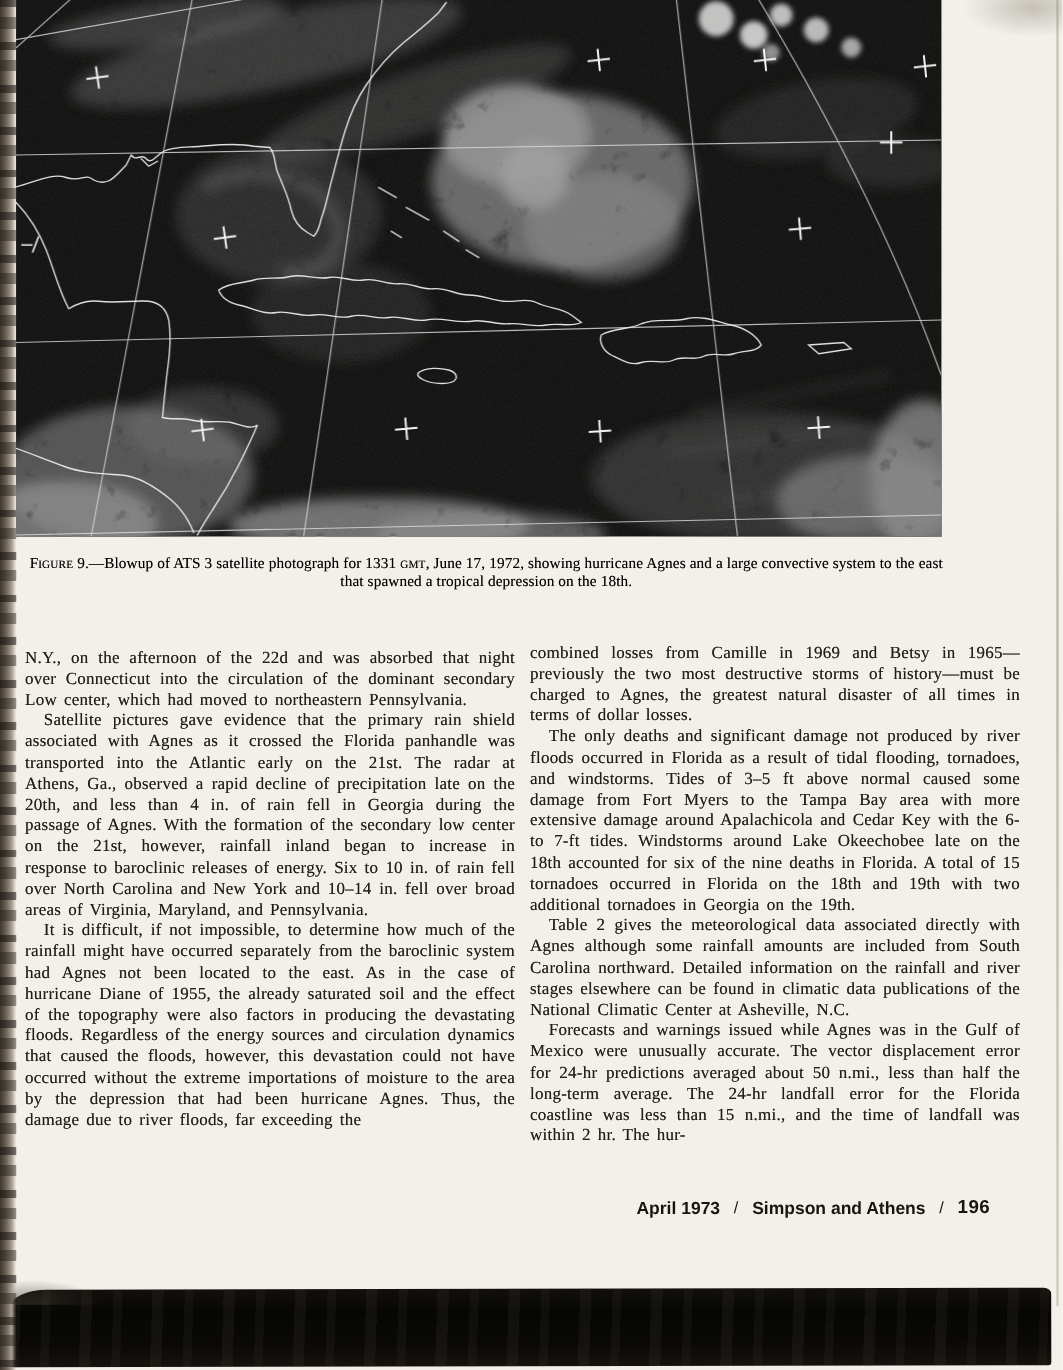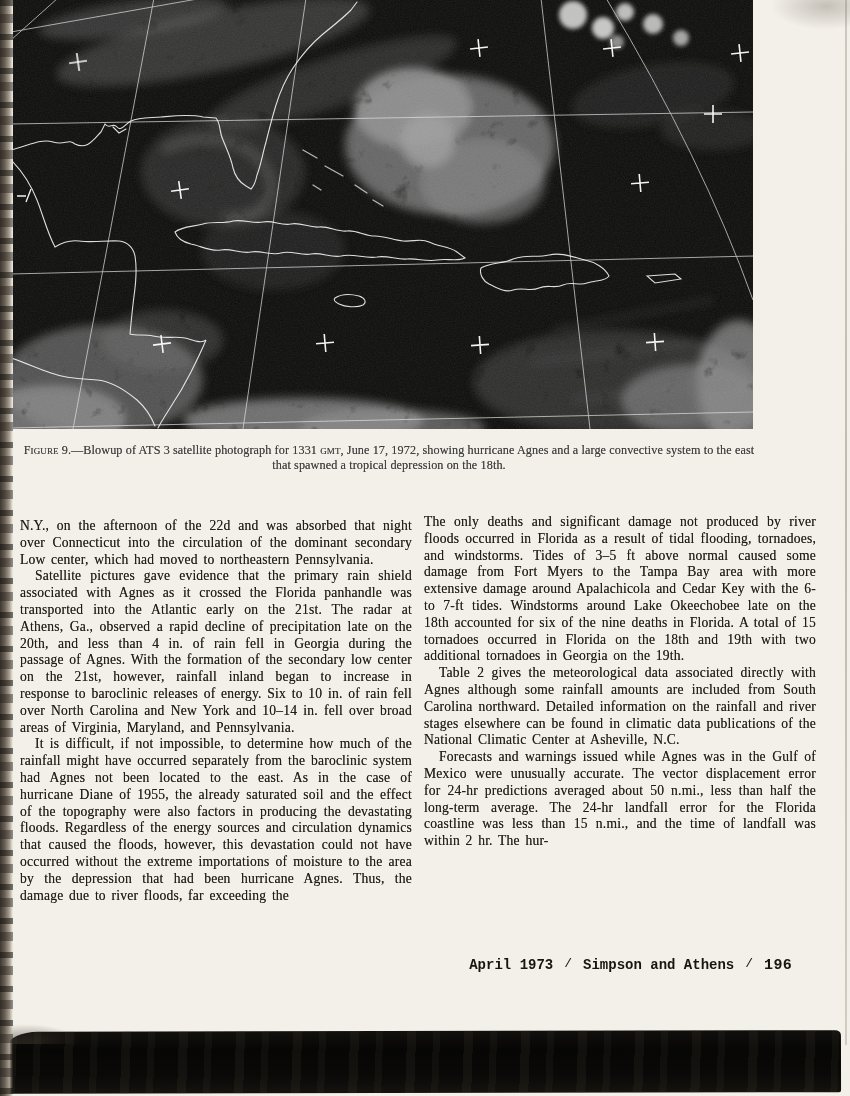--- a/index.html
+++ b/index.html
@@ -34,40 +34,40 @@
   
   .sat{
     position:absolute;left:13px;top:0;width:740px;height:429px;margin:0;
     background:#0a0a09;
   }
   .sat svg{display:block;width:740px;height:429px;}
   
   .caption{
     position:absolute;left:16px;top:443px;width:746px;
     font-size:12.2px;line-height:15.4px;text-align:center;
-    letter-spacing:.1px;color:#404040;
+    letter-spacing:.1px;color:#000000;
     text-shadow:0 0 .3px rgba(0,0,0,.5);
   }
   .sc{font-variant:small-caps;}
   
   .col{
     position:absolute;width:392px;
     font-size:13.6px;line-height:16.8px;text-align:justify;
     letter-spacing:.2px;word-spacing:2px;
     text-shadow:0 0 .35px rgba(10,8,5,.6);
   }
   .col p{margin:0;}
   .col p + p{text-indent:15px;}
   .col-left{left:20px;top:518px;}
   .col-right{left:424px;top:514px;}
   
   .footer{
     position:absolute;top:957px;left:0;width:792px;
-    display:flex;justify-content:flex-end;align-items:flex-start;gap:11px;
-    font-family:Liberation Mono, monospace;
+    display:flex;justify-content:flex-end;align-items:flex-end;gap:11px;
+    font-family:Liberation Sans, sans-serif;
     font-weight:bold;font-size:14px;color:#181510;
   }
   .footer .slash{font-weight:400;font-size:13px;transform:translateY(-1px);}
   .footer .pageno{font-size:15px;letter-spacing:.3px;}
   
   .bottom-bar{
     position:absolute;left:8px;top:1031px;width:833px;height:62px;
     background:linear-gradient(180deg,#12100d 0,#060605 30%,#0a0908 70%,#15120e 100%);
     border-radius:30px 6px 2px 2px / 14px 5px 2px 2px;
     transform:rotate(-.12deg);
@@ -231,20 +231,21 @@
 
   <div class="caption"><span class="sc">Figure 9.</span><span>—Blowup of ATS 3 satellite photograph for 1331 </span><span class="sc">gmt</span><span>, June 17, 1972, showing hurricane Agnes and a large convective system to the east that spawned a tropical depression on the 18th.</span></div>
 
   <div class="col col-left">
     <p>N.Y., on the afternoon of the 22d and was absorbed that night over Connecticut into the circulation of the dominant secondary Low center, which had moved to northeastern Pennsylvania.</p>
     <p>Satellite pictures gave evidence that the primary rain shield associated with Agnes as it crossed the Florida panhandle was transported into the Atlantic early on the 21st. The radar at Athens, Ga., observed a rapid decline of precipitation late on the 20th, and less than 4 in. of rain fell in Georgia during the passage of Agnes. With the formation of the secondary low center on the 21st, however, rainfall inland began to increase in response to baroclinic releases of energy. Six to 10 in. of rain fell over North Carolina and New York and 10–14 in. fell over broad areas of Virginia, Maryland, and Pennsylvania.</p>
     <p>It is difficult, if not impossible, to determine how much of the rainfall might have occurred separately from the baroclinic system had Agnes not been located to the east. As in the case of hurricane Diane of 1955, the already saturated soil and the effect of the topography were also factors in producing the devastating floods. Regardless of the energy sources and circulation dynamics that caused the floods, however, this devastation could not have occurred without the extreme importations of moisture to the area by the depression that had been hurricane Agnes. Thus, the damage due to river floods, far exceeding the</p>
   </div>
 
   <div class="col col-right">
+    <p>combined losses from Camille in 1969 and Betsy in 1965—previously the two most destructive storms of history—must be charged to Agnes, the greatest natural disaster of all times in terms of dollar losses.</p>
     <p>The only deaths and significant damage not produced by river floods occurred in Florida as a result of tidal flooding, tornadoes, and windstorms. Tides of 3–5 ft above normal caused some damage from Fort Myers to the Tampa Bay area with more extensive damage around Apalachicola and Cedar Key with the 6- to 7-ft tides. Windstorms around Lake Okeechobee late on the 18th accounted for six of the nine deaths in Florida. A total of 15 tornadoes occurred in Florida on the 18th and 19th with two additional tornadoes in Georgia on the 19th.</p>
     <p>Table 2 gives the meteorological data associated directly with Agnes although some rainfall amounts are included from South Carolina northward. Detailed information on the rainfall and river stages elsewhere can be found in climatic data publications of the National Climatic Center at Asheville, N.C.</p>
     <p>Forecasts and warnings issued while Agnes was in the Gulf of Mexico were unusually accurate. The vector displacement error for 24-hr predictions averaged about 50 n.mi., less than half the long-term average. The 24-hr landfall error for the Florida coastline was less than 15 n.mi., and the time of landfall was within 2 hr. The hur-</p>
   </div>
 
   <div class="footer">
     <span>April 1973</span>
     <span class="slash">/</span>
     <span>Simpson and Athens</span>
     <span class="slash">/</span>

